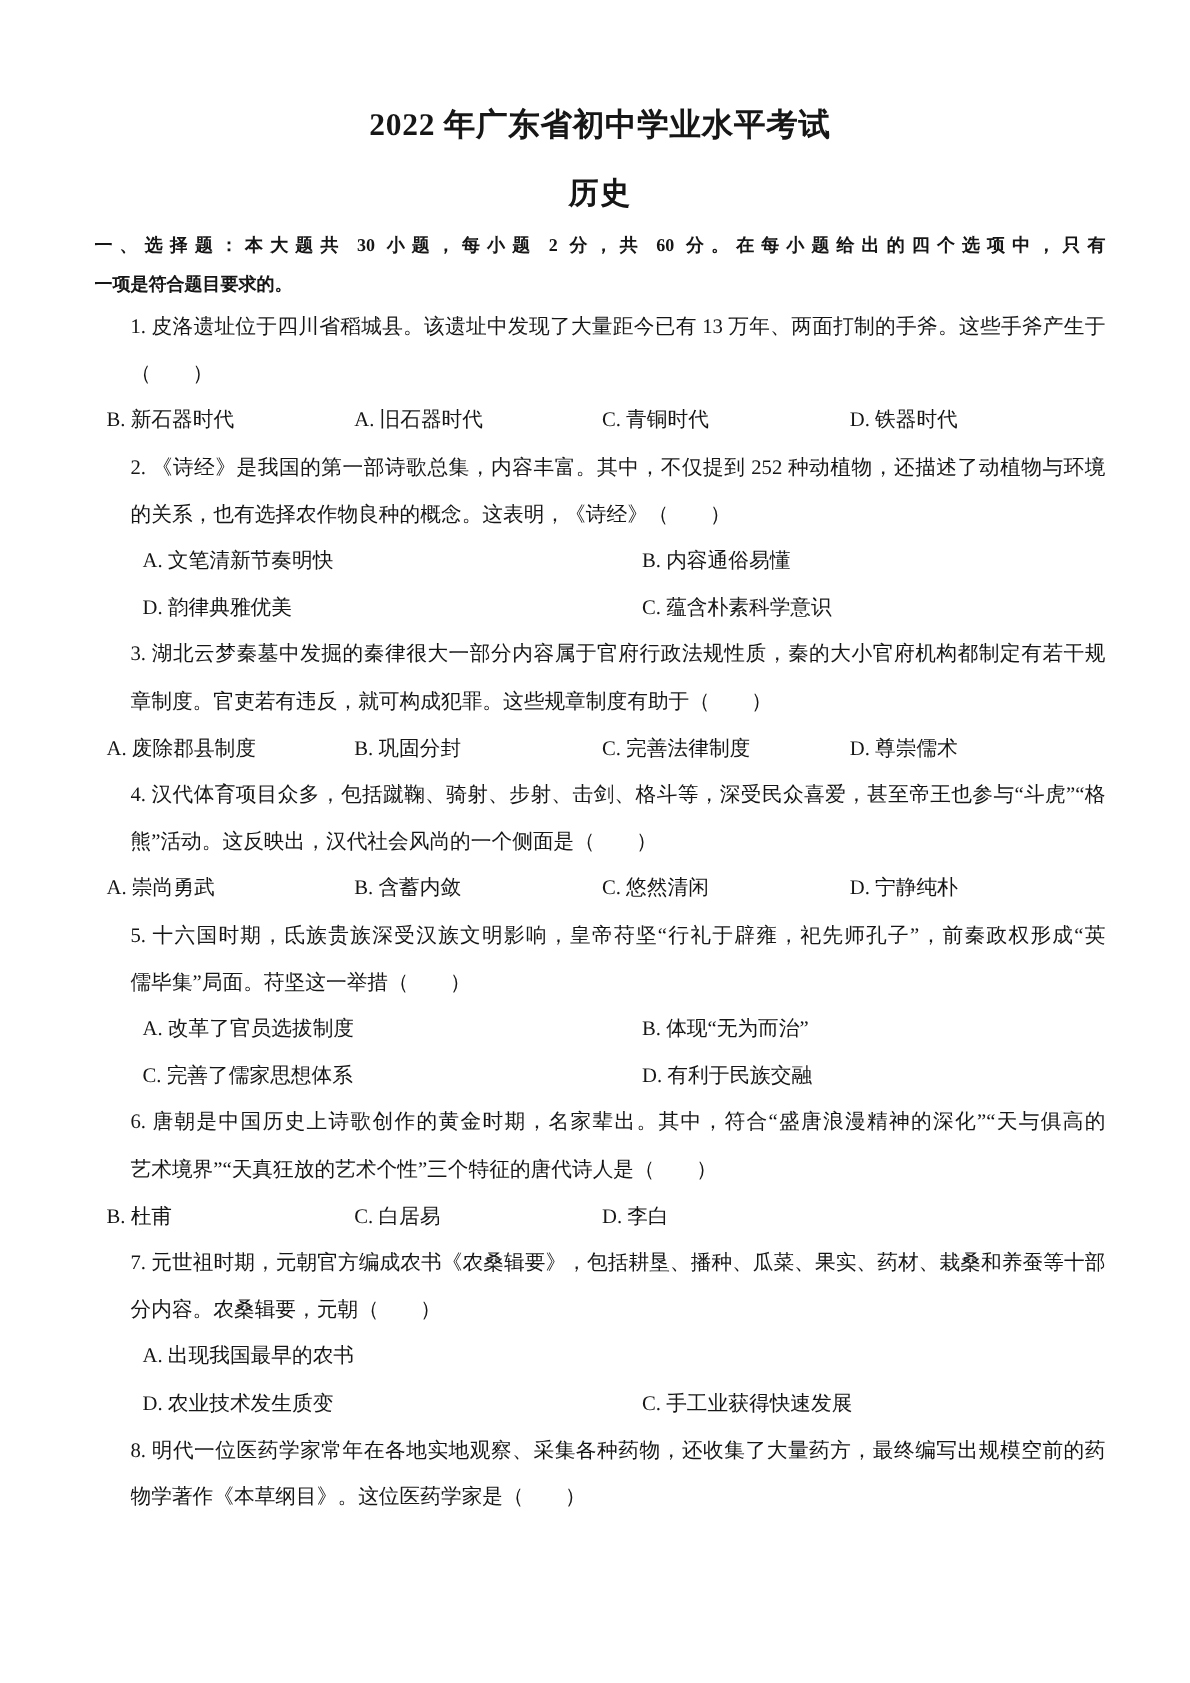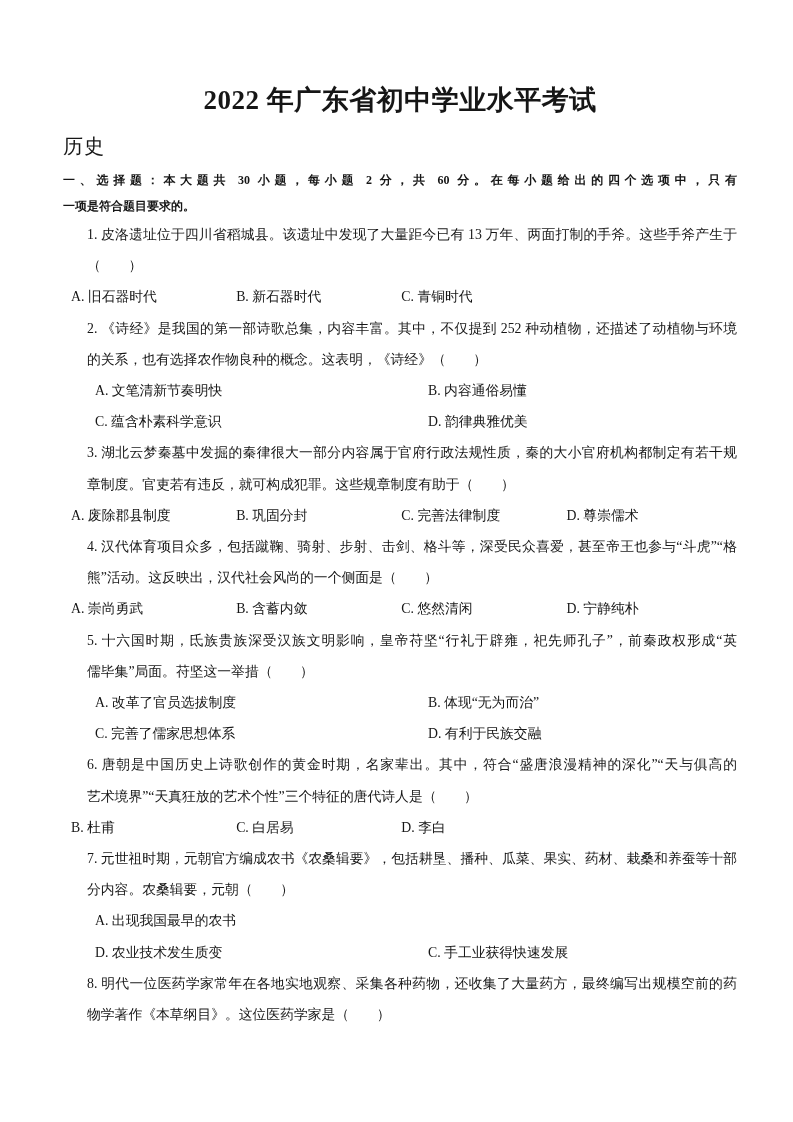--- a/index.html
+++ b/index.html
@@ -12,32 +12,32 @@
     width: 793px;
     height: 1122px;
     background: #ffffff;
     color: #161616;
     font-family: "Liberation Serif", "DejaVu Serif", serif;
     box-sizing: border-box;
     padding: 70px 56px 0 63px;
     overflow: hidden;
   }
   .title {
-    margin: 17px;
+    margin: 0;
     text-align: center;
-    font-size: 27px;
+    font-size: 21px;
     font-weight: bold;
     line-height: 26px;
     letter-spacing: 0.5px;
   }
   .subject {
     margin: 20px 0 0 0;
-    text-align: left;
+    text-align: center;
     font-size: 20px;
-    font-weight: normal;
+    font-weight: bold;
     line-height: 26px;
     letter-spacing: 1px;
   }
   .instructions {
     margin-top: 8px;
     font-weight: bold;
     font-size: 12px;
     font-family: Liberation Serif, serif;
   }
   .instructions .iline {
@@ -82,36 +82,37 @@
     <div class="iline fill">一、选择题：本大题共 30 小题，每小题 2 分，共 60 分。在每小题给出的四个选项中，只有</div>
     <div class="iline">一项是符合题目要求的。</div>
   </div>
 
   <div class="questions">
 
     <div class="question">
       <div class="qline fill">1. 皮洛遗址位于四川省稻城县。该遗址中发现了大量距今已有 13 万年、两面打制的手斧。这些手斧产生于</div>
       <div class="qline">（　　）</div>
       <div class="opts four">
+        <span class="opt">B. 新石器时代</span>
         <span class="opt">A. 旧石器时代</span>
-        <span class="opt">B. 新石器时代</span>
         <span class="opt">C. 青铜时代</span>
+        <span class="opt">D. 铁器时代</span>
       </div>
     </div>
 
     <div class="question">
       <div class="qline fill">2. 《诗经》是我国的第一部诗歌总集，内容丰富。其中，不仅提到 252 种动植物，还描述了动植物与环境</div>
       <div class="qline">的关系，也有选择农作物良种的概念。这表明，《诗经》（　　）</div>
       <div class="opts two">
         <span class="opt">A. 文笔清新节奏明快</span>
         <span class="opt">B. 内容通俗易懂</span>
       </div>
       <div class="opts two">
+        <span class="opt">D. 韵律典雅优美</span>
         <span class="opt">C. 蕴含朴素科学意识</span>
-        <span class="opt">D. 韵律典雅优美</span>
       </div>
     </div>
 
     <div class="question">
       <div class="qline fill">3. 湖北云梦秦墓中发掘的秦律很大一部分内容属于官府行政法规性质，秦的大小官府机构都制定有若干规</div>
       <div class="qline">章制度。官吏若有违反，就可构成犯罪。这些规章制度有助于（　　）</div>
       <div class="opts four">
         <span class="opt">A. 废除郡县制度</span>
         <span class="opt">B. 巩固分封</span>
         <span class="opt">C. 完善法律制度</span>

